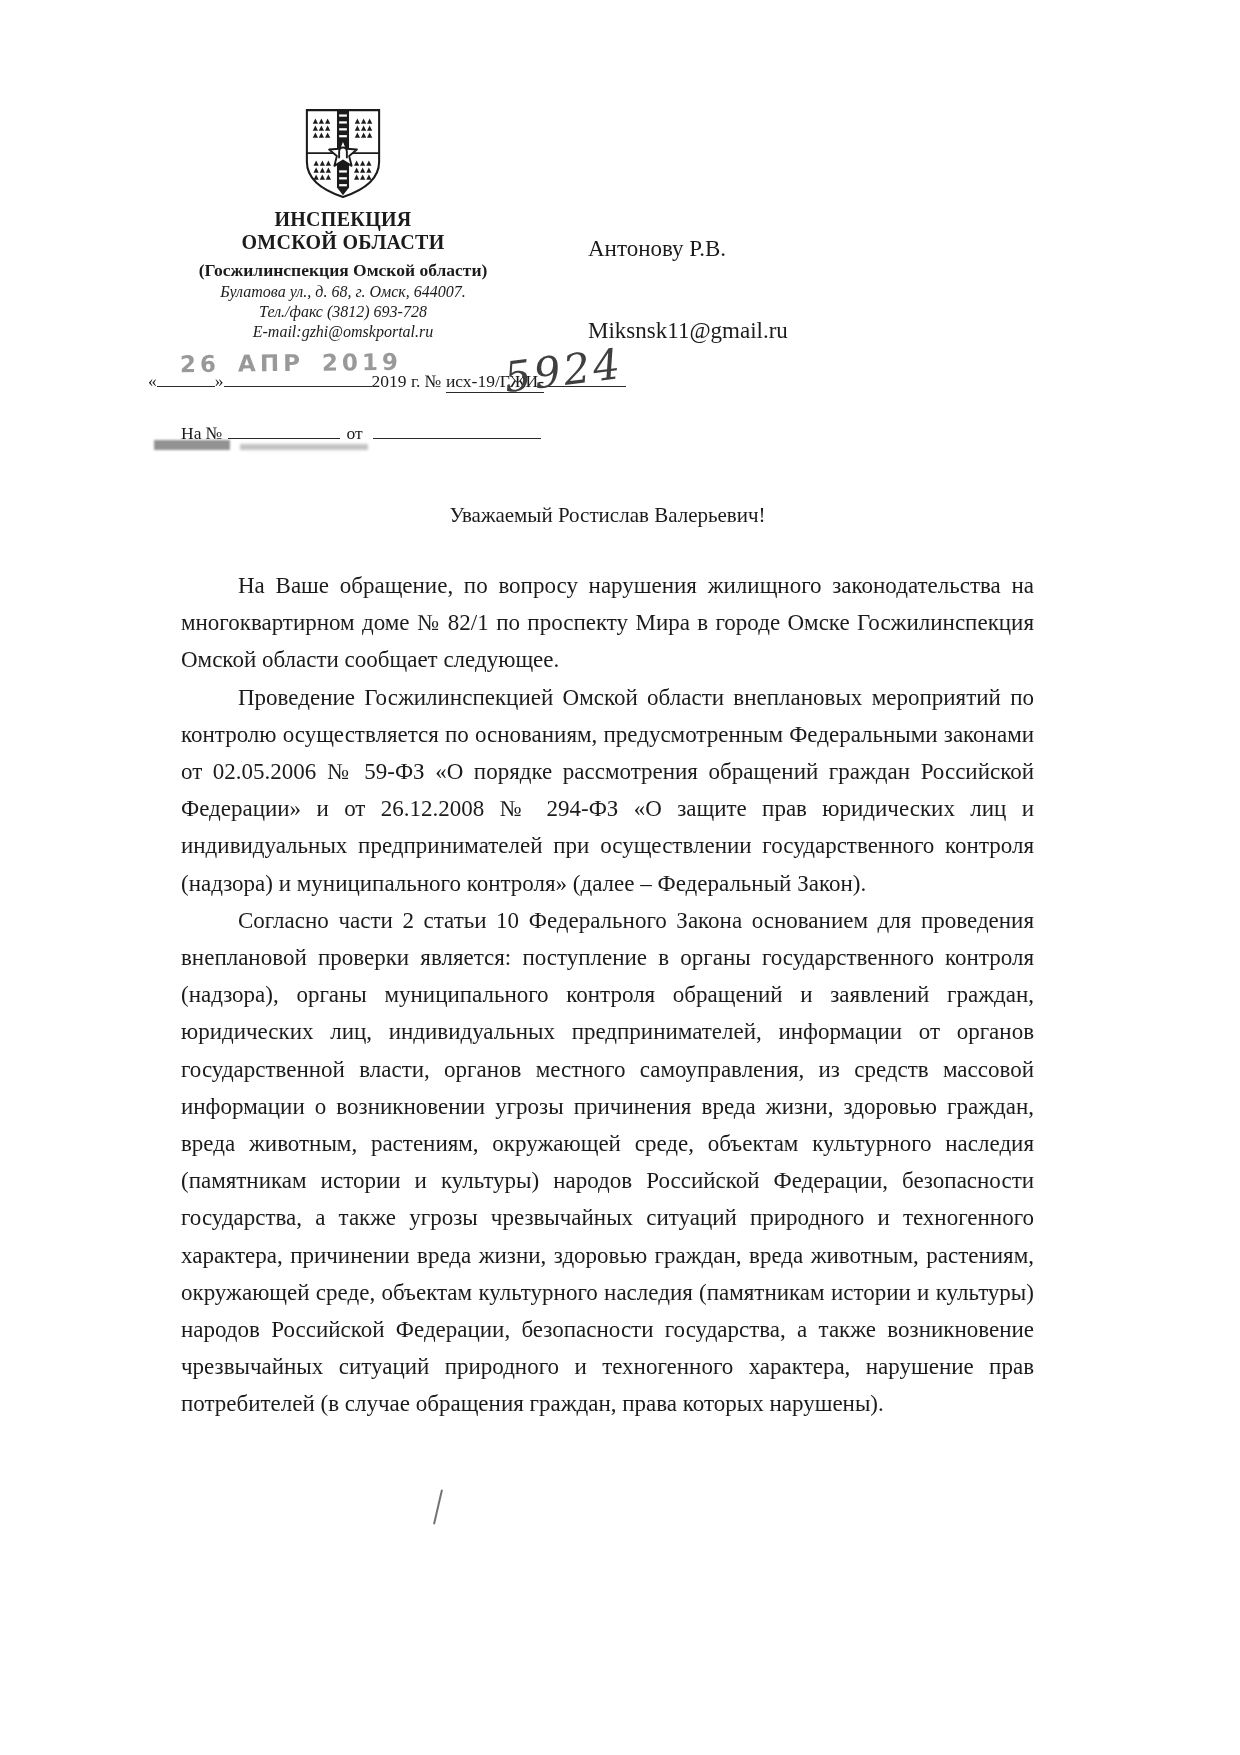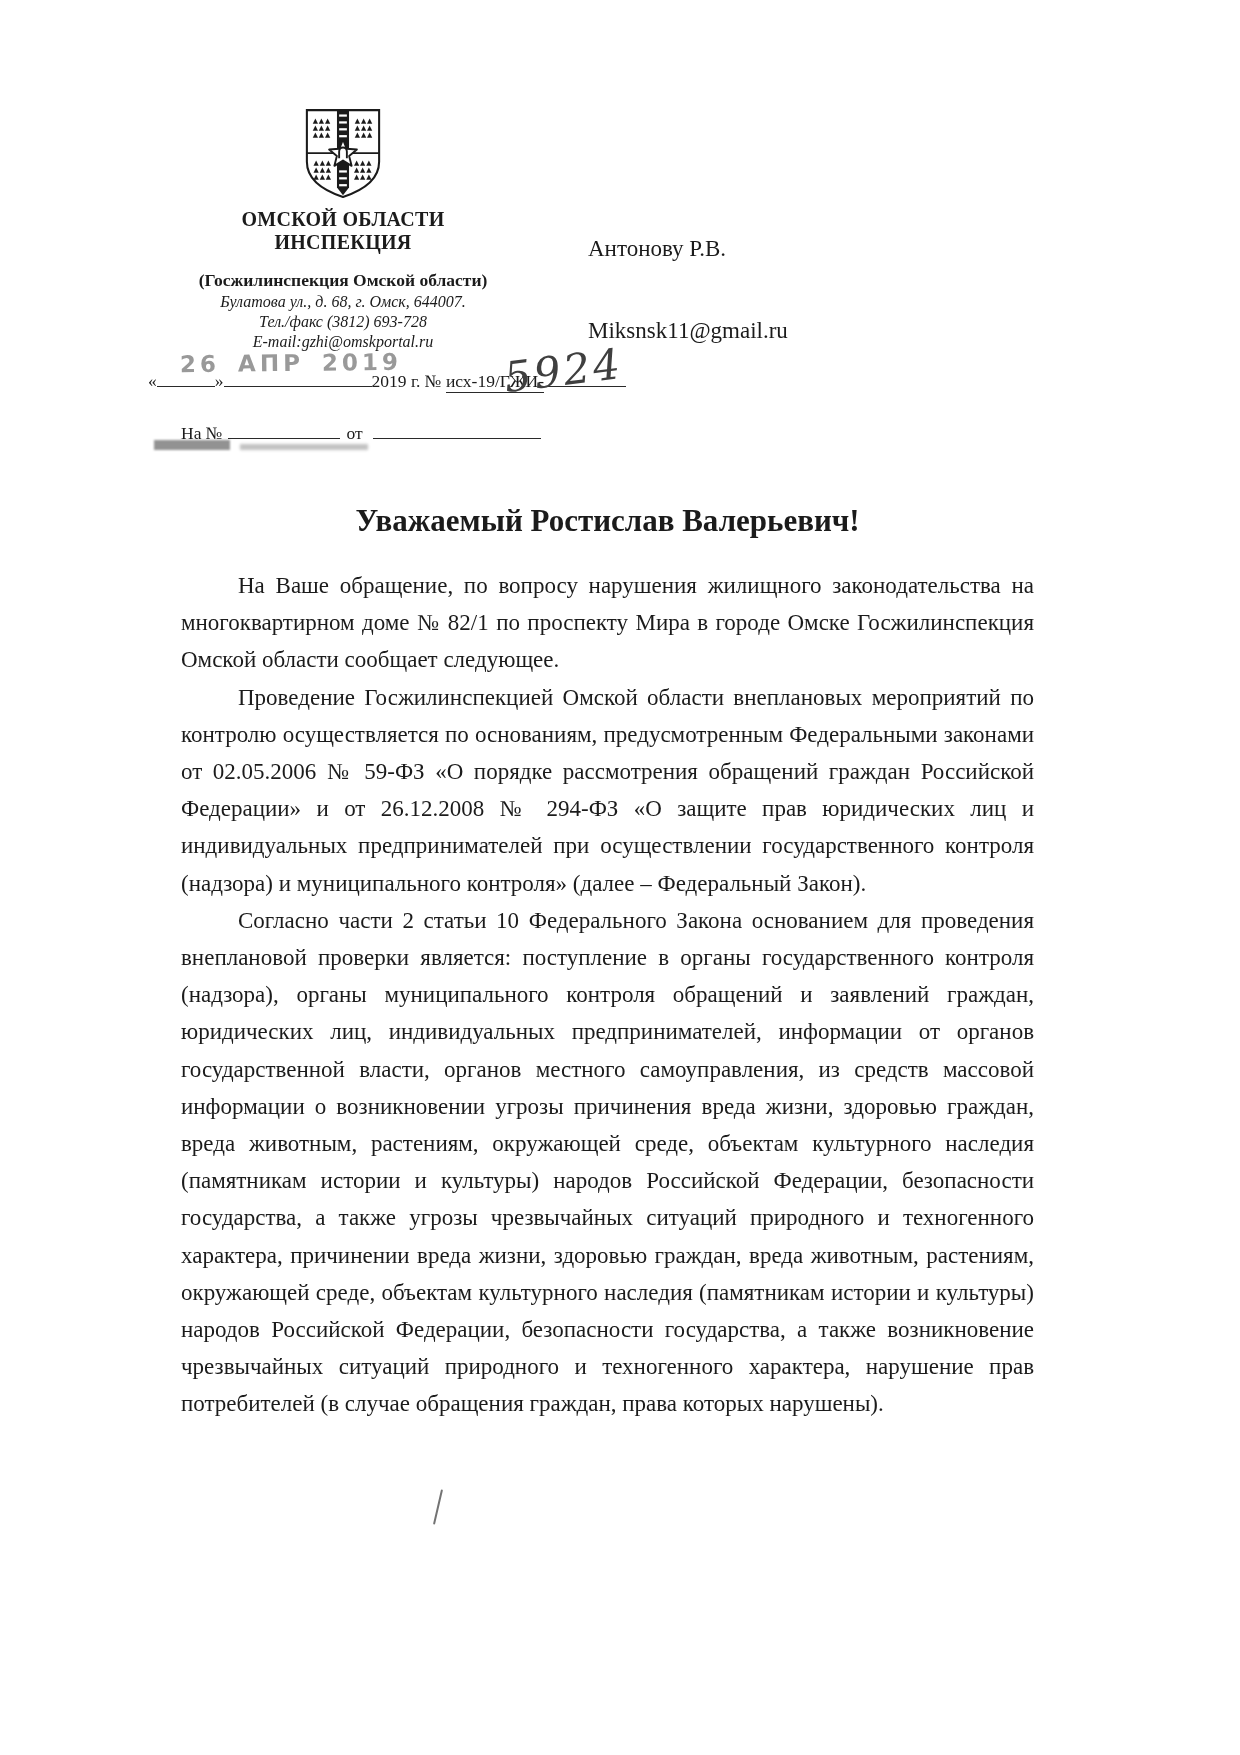--- a/index.html
+++ b/index.html
@@ -15,21 +15,21 @@
   
   .org-block{
     position:absolute;left:152px;top:106px;width:382px;
     text-align:center;
   }
   .coat{display:block;margin:0 auto 6px auto;}
   .org-name{
     font-weight:bold;font-size:20px;line-height:23px;letter-spacing:.3px;
   }
   .org-short{
-    font-weight:bold;font-size:17.5px;line-height:21px;margin-top:16px;
+    font-weight:bold;font-size:17.5px;line-height:21px;margin-top:6px;
   }
   .org-contacts{
     margin-top:1px;font-size:16px;line-height:20px;font-style:italic;
   }
   
   .recipient{position:absolute;left:588px;top:236px;font-size:23px;line-height:26px;}
   .recipient .rec-email{margin-top:56px;}
   
   .date-line{
     position:absolute;left:148px;top:368px;width:470px;
@@ -58,21 +58,21 @@
   .smudge{position:absolute;background:#787878;}
   .smudge.s1{left:154px;top:440px;width:76px;height:10px;filter:blur(1.2px);opacity:.8;}
   .smudge.s2{left:240px;top:444px;width:128px;height:6px;filter:blur(1.6px);opacity:.45;}
   
   .ref-line{
     position:absolute;left:181px;top:420px;font-size:17.5px;white-space:nowrap;
   }
   
   .salutation{
     position:absolute;left:181px;top:503px;width:853px;
-    text-align:center;font-size:31px;font-weight:bold;
+    text-align:center;font-size:21px;
   }
   
   .body-text{
     position:absolute;left:181px;top:567px;width:853px;
     font-size:23px;line-height:37.2px;
     text-align:justify;
   }
   .body-text p{margin:0;text-indent:57px;}
   .body-text p.continued{text-align-last:justify;}
   .pen-mark{
@@ -114,22 +114,22 @@
         <text x="73.5" y="68">▲▲▲</text>
         <text x="73.5" y="76">▲▲▲</text>
         <text x="73.5" y="84">▲▲▲</text>
       </g>
 
       <polygon points="50,38 54.41,48.93 66.17,49.75 57.13,57.32 59.99,68.75 50,62.5 40.01,68.75 42.87,57.32 33.83,49.75 45.59,48.93" fill="#ffffff" stroke="#1b1b1b" stroke-width="2.2" stroke-linejoin="round"></polygon>
 
       <path d="M45.5,60 V52.5 Q45.5,47.5 50,47.5 Q54.5,47.5 54.5,52.5 V60" fill="none" stroke="#1b1b1b" stroke-width="2.2"></path>
     </svg>
 
+    <div class="org-name">ИНСПЕКЦИЯ</div>
     <div class="org-name">ОМСКОЙ ОБЛАСТИ</div>
-    <div class="org-name">ИНСПЕКЦИЯ</div>
     <div class="org-short">(Госжилинспекция Омской области)</div>
 
     <div class="org-contacts">
       <div>Булатова  ул., д. 68, г. Омск, 644007.</div>
       <div>Тел./факс (3812) 693-728</div>
       <div>E-mail:gzhi@omskportal.ru</div>
     </div>
   </div>
 
   <div class="recipient">

